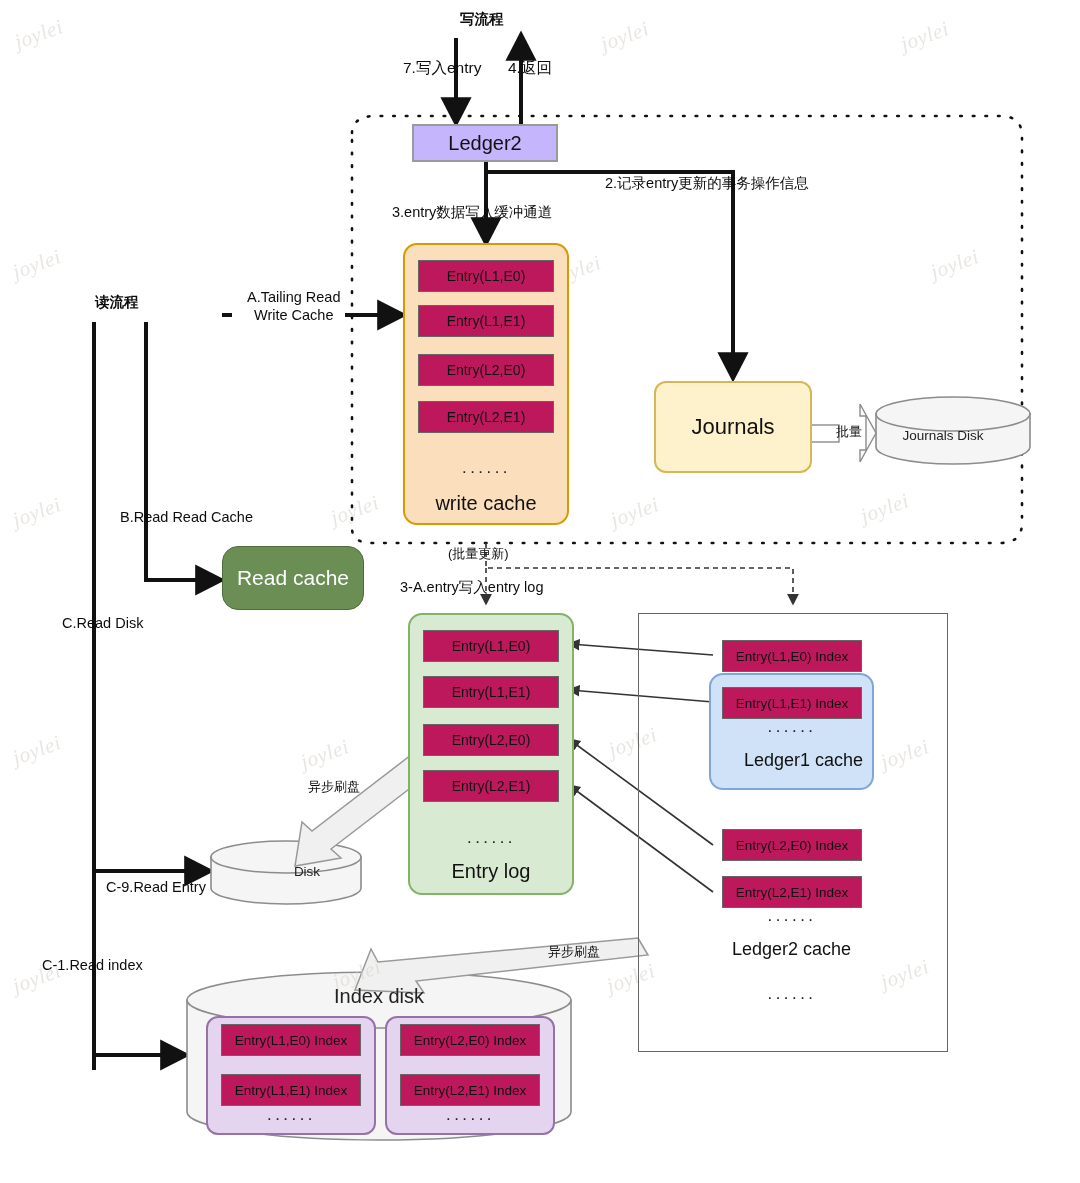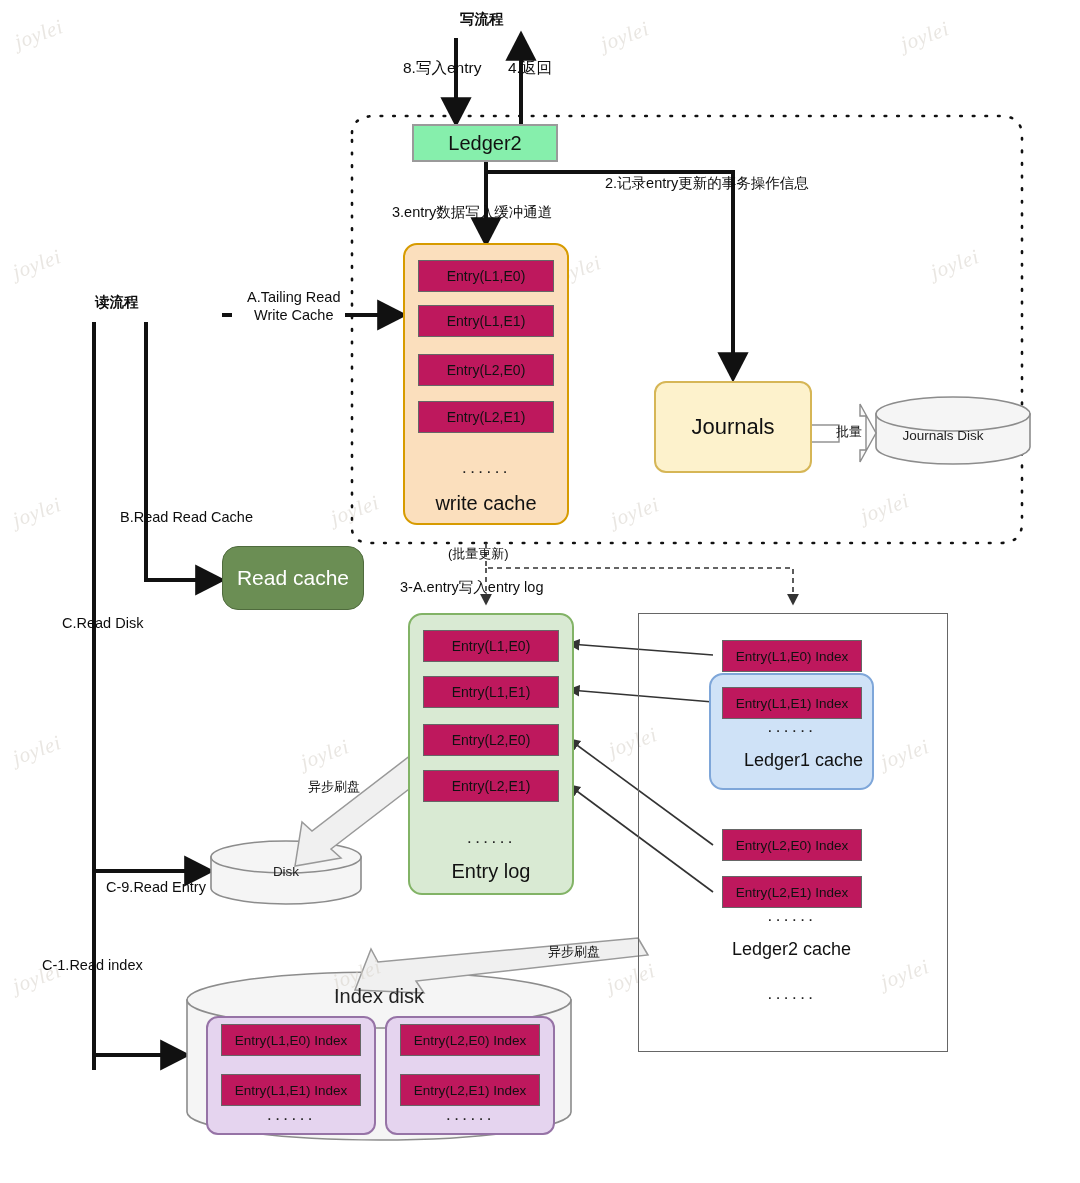--- a/index.html
+++ b/index.html
@@ -44,21 +44,21 @@
     font-size:14.5px;
     color:#0d0d0d;
     white-space:nowrap;
     line-height:1.25;
   }
   .lbl.small{font-size:13px;}
   .lbl.center{text-align:center;}
 
   
   .ledger-box{
-    background:#86efac;
+    background:#c4b5fd;
     border:2px solid #9a9a9a;
     display:flex;align-items:center;justify-content:center;
     font-size:20px;color:#111;
   }
 
   
   .write-cache{
     background:#fbdfbd;
     border:2.5px solid #d79b00;
     border-radius:14px;
@@ -225,21 +225,21 @@
   <div class="wm" style="left:608px;top:730px;">joylei</div>
   <div class="wm" style="left:880px;top:742px;">joylei</div>
   <div class="wm" style="left:12px;top:966px;">joylei</div>
   <div class="wm" style="left:332px;top:962px;">joylei</div>
   <div class="wm" style="left:606px;top:966px;">joylei</div>
   <div class="wm" style="left:880px;top:962px;">joylei</div>
 
   <div class="lbl flow-title" style="left:460px;top:10px;">写流程</div>
   <div class="lbl flow-title" style="left:95px;top:293px;">读流程</div>
 
-  <div class="lbl" style="left:403px;top:58px;font-size:15.5px;">8.写入entry</div>
+  <div class="lbl" style="left:403px;top:58px;font-size:15.5px;">7.写入entry</div>
   <div class="lbl" style="left:508px;top:58px;font-size:15.5px;">4.返回</div>
   <div class="lbl" style="left:605px;top:174px;font-size:14.5px;">2.记录entry更新的事务操作信息</div>
   <div class="lbl" style="left:392px;top:203px;font-size:14.5px;">3.entry数据写入缓冲通道</div>
   <div class="lbl small" style="left:448px;top:546px;">(批量更新)</div>
   <div class="lbl" style="left:400px;top:578px;">3-A.entry写入entry log</div>
 
   <div class="lbl center" style="left:247px;top:288px;">
     <span>A.Tailing Read</span><br>
     <span>Write Cache</span>
   </div>
@@ -274,21 +274,21 @@
   </div>
 
   <div class="node entry-log" style="left:408px;top:613px;width:166px;height:282px;"></div>
   <div class="chip" style="left:423px;top:630px;width:136px;height:32px;">Entry(L1,E0)</div>
   <div class="chip" style="left:423px;top:676px;width:136px;height:32px;">Entry(L1,E1)</div>
   <div class="chip" style="left:423px;top:724px;width:136px;height:32px;">Entry(L2,E0)</div>
   <div class="chip" style="left:423px;top:770px;width:136px;height:32px;">Entry(L2,E1)</div>
   <div class="dots" style="left:408px;top:832px;width:166px;">······</div>
   <div class="boxtitle" style="left:408px;top:860px;width:166px;">Entry log</div>
 
-  <div class="disk-label" style="left:211px;top:864px;width:150px;">Disk</div>
+  <div class="disk-label" style="left:211px;top:864px;width:150px;padding-left:21px;">Disk</div>
 
   <div class="node outer-rect" style="left:638px;top:613px;width:310px;height:439px;"></div>
 
   <div class="node ledger-cache" style="left:709px;top:673px;width:165px;height:117px;"></div>
   <div class="chip sm" style="left:722px;top:640px;width:140px;height:32px;">Entry(L1,E0) Index</div>
   <div class="chip sm" style="left:722px;top:687px;width:140px;height:32px;">Entry(L1,E1) Index</div>
   <div class="dots" style="left:709px;top:721px;width:165px;">······</div>
   <div class="boxtitle sm" style="left:709px;top:750px;width:189px;">Ledger1 cache</div>
 
   <div class="node ledger-cache" style="left:709px;top:626px;width:165px;height:164px;z-index:-1;"></div>

